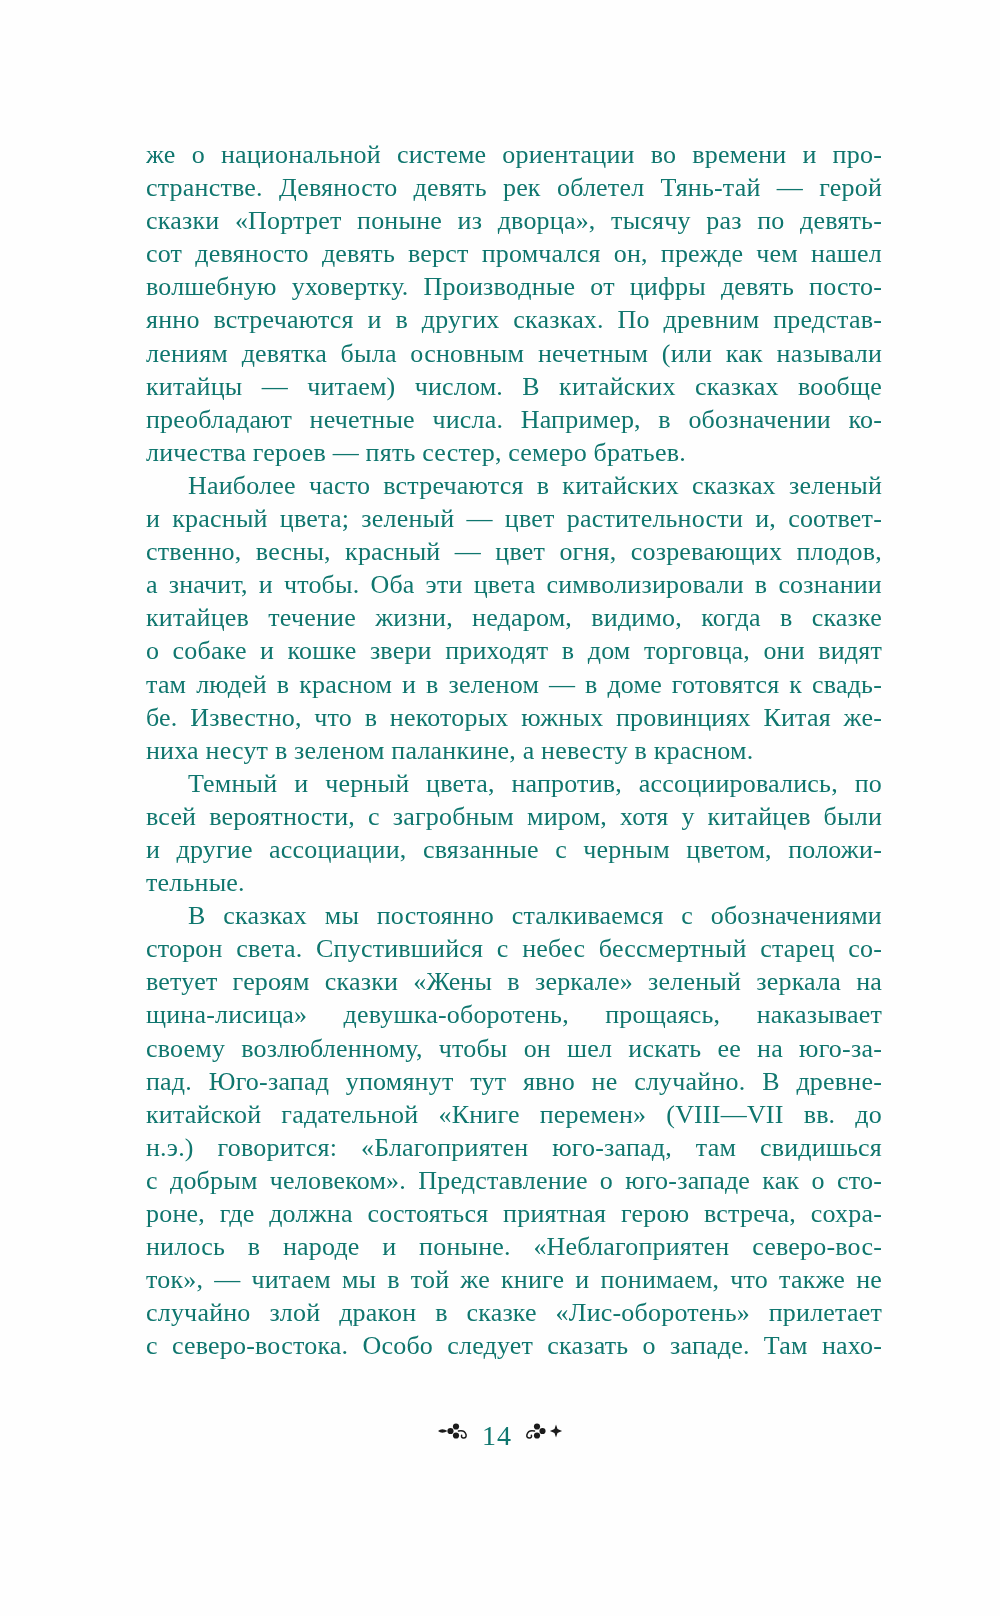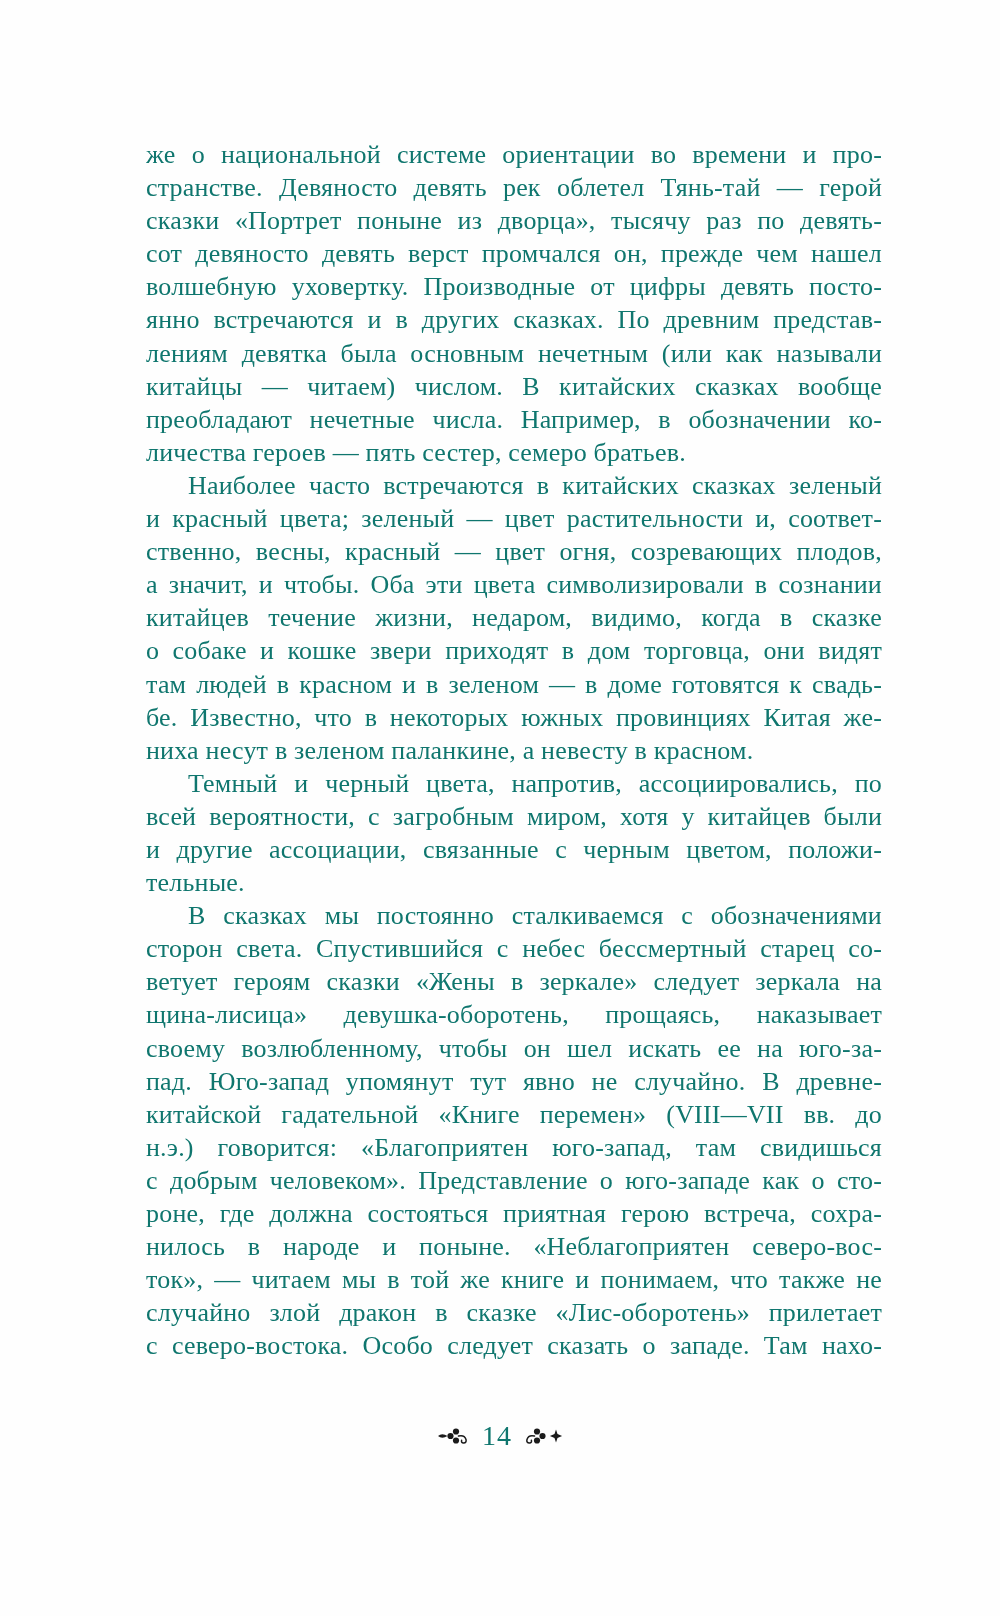--- a/index.html
+++ b/index.html
@@ -34,21 +34,21 @@
   }
   .line.indent { text-indent: 42px; }
   .line.flush { text-align-last: left; }
   .footer {
     position: absolute;
     left: 0;
     top: 1420px;
     width: 1000px;
     display: flex;
     justify-content: center;
-    align-items: center;
+    align-items: flex-start;
     gap: 14px;
   }
   .page-num {
     font-size: 28px;
     letter-spacing: 1px;
   }
   .orn { display: inline-flex; align-items: center; }
 </style>
 </head>
 <body>
@@ -81,21 +81,21 @@
       </div>
       <div class="paragraph">
         <div class="line indent">Темный и черный цвета, напротив, ассоциировались, по</div>
         <div class="line">всей вероятности, с загробным миром, хотя у китайцев были</div>
         <div class="line">и другие ассоциации, связанные с черным цветом, положи-</div>
         <div class="line flush">тельные.</div>
       </div>
       <div class="paragraph">
         <div class="line indent">В сказках мы постоянно сталкиваемся с обозначениями</div>
         <div class="line">сторон света. Спустившийся с небес бессмертный старец со-</div>
-        <div class="line">ветует героям сказки «Жены в зеркале» следует зеркала на</div>
+        <div class="line">ветует героям сказки «Жены в зеркале» зеленый зеркала на</div>
         <div class="line">щина-лисица» девушка-оборотень, прощаясь, наказывает</div>
         <div class="line">своему возлюбленному, чтобы он шел искать ее на юго-за-</div>
         <div class="line">пад. Юго-запад упомянут тут явно не случайно. В древне-</div>
         <div class="line">китайской гадательной «Книге перемен» (VIII—VII вв. до</div>
         <div class="line">н.э.) говорится: «Благоприятен юго-запад, там свидишься</div>
         <div class="line">с добрым человеком». Представление о юго-западе как о сто-</div>
         <div class="line">роне, где должна состояться приятная герою встреча, сохра-</div>
         <div class="line">нилось в народе и поныне. «Неблагоприятен северо-вос-</div>
         <div class="line">ток», — читаем мы в той же книге и понимаем, что также не</div>
         <div class="line">случайно злой дракон в сказке «Лис-оборотень» прилетает</div>

